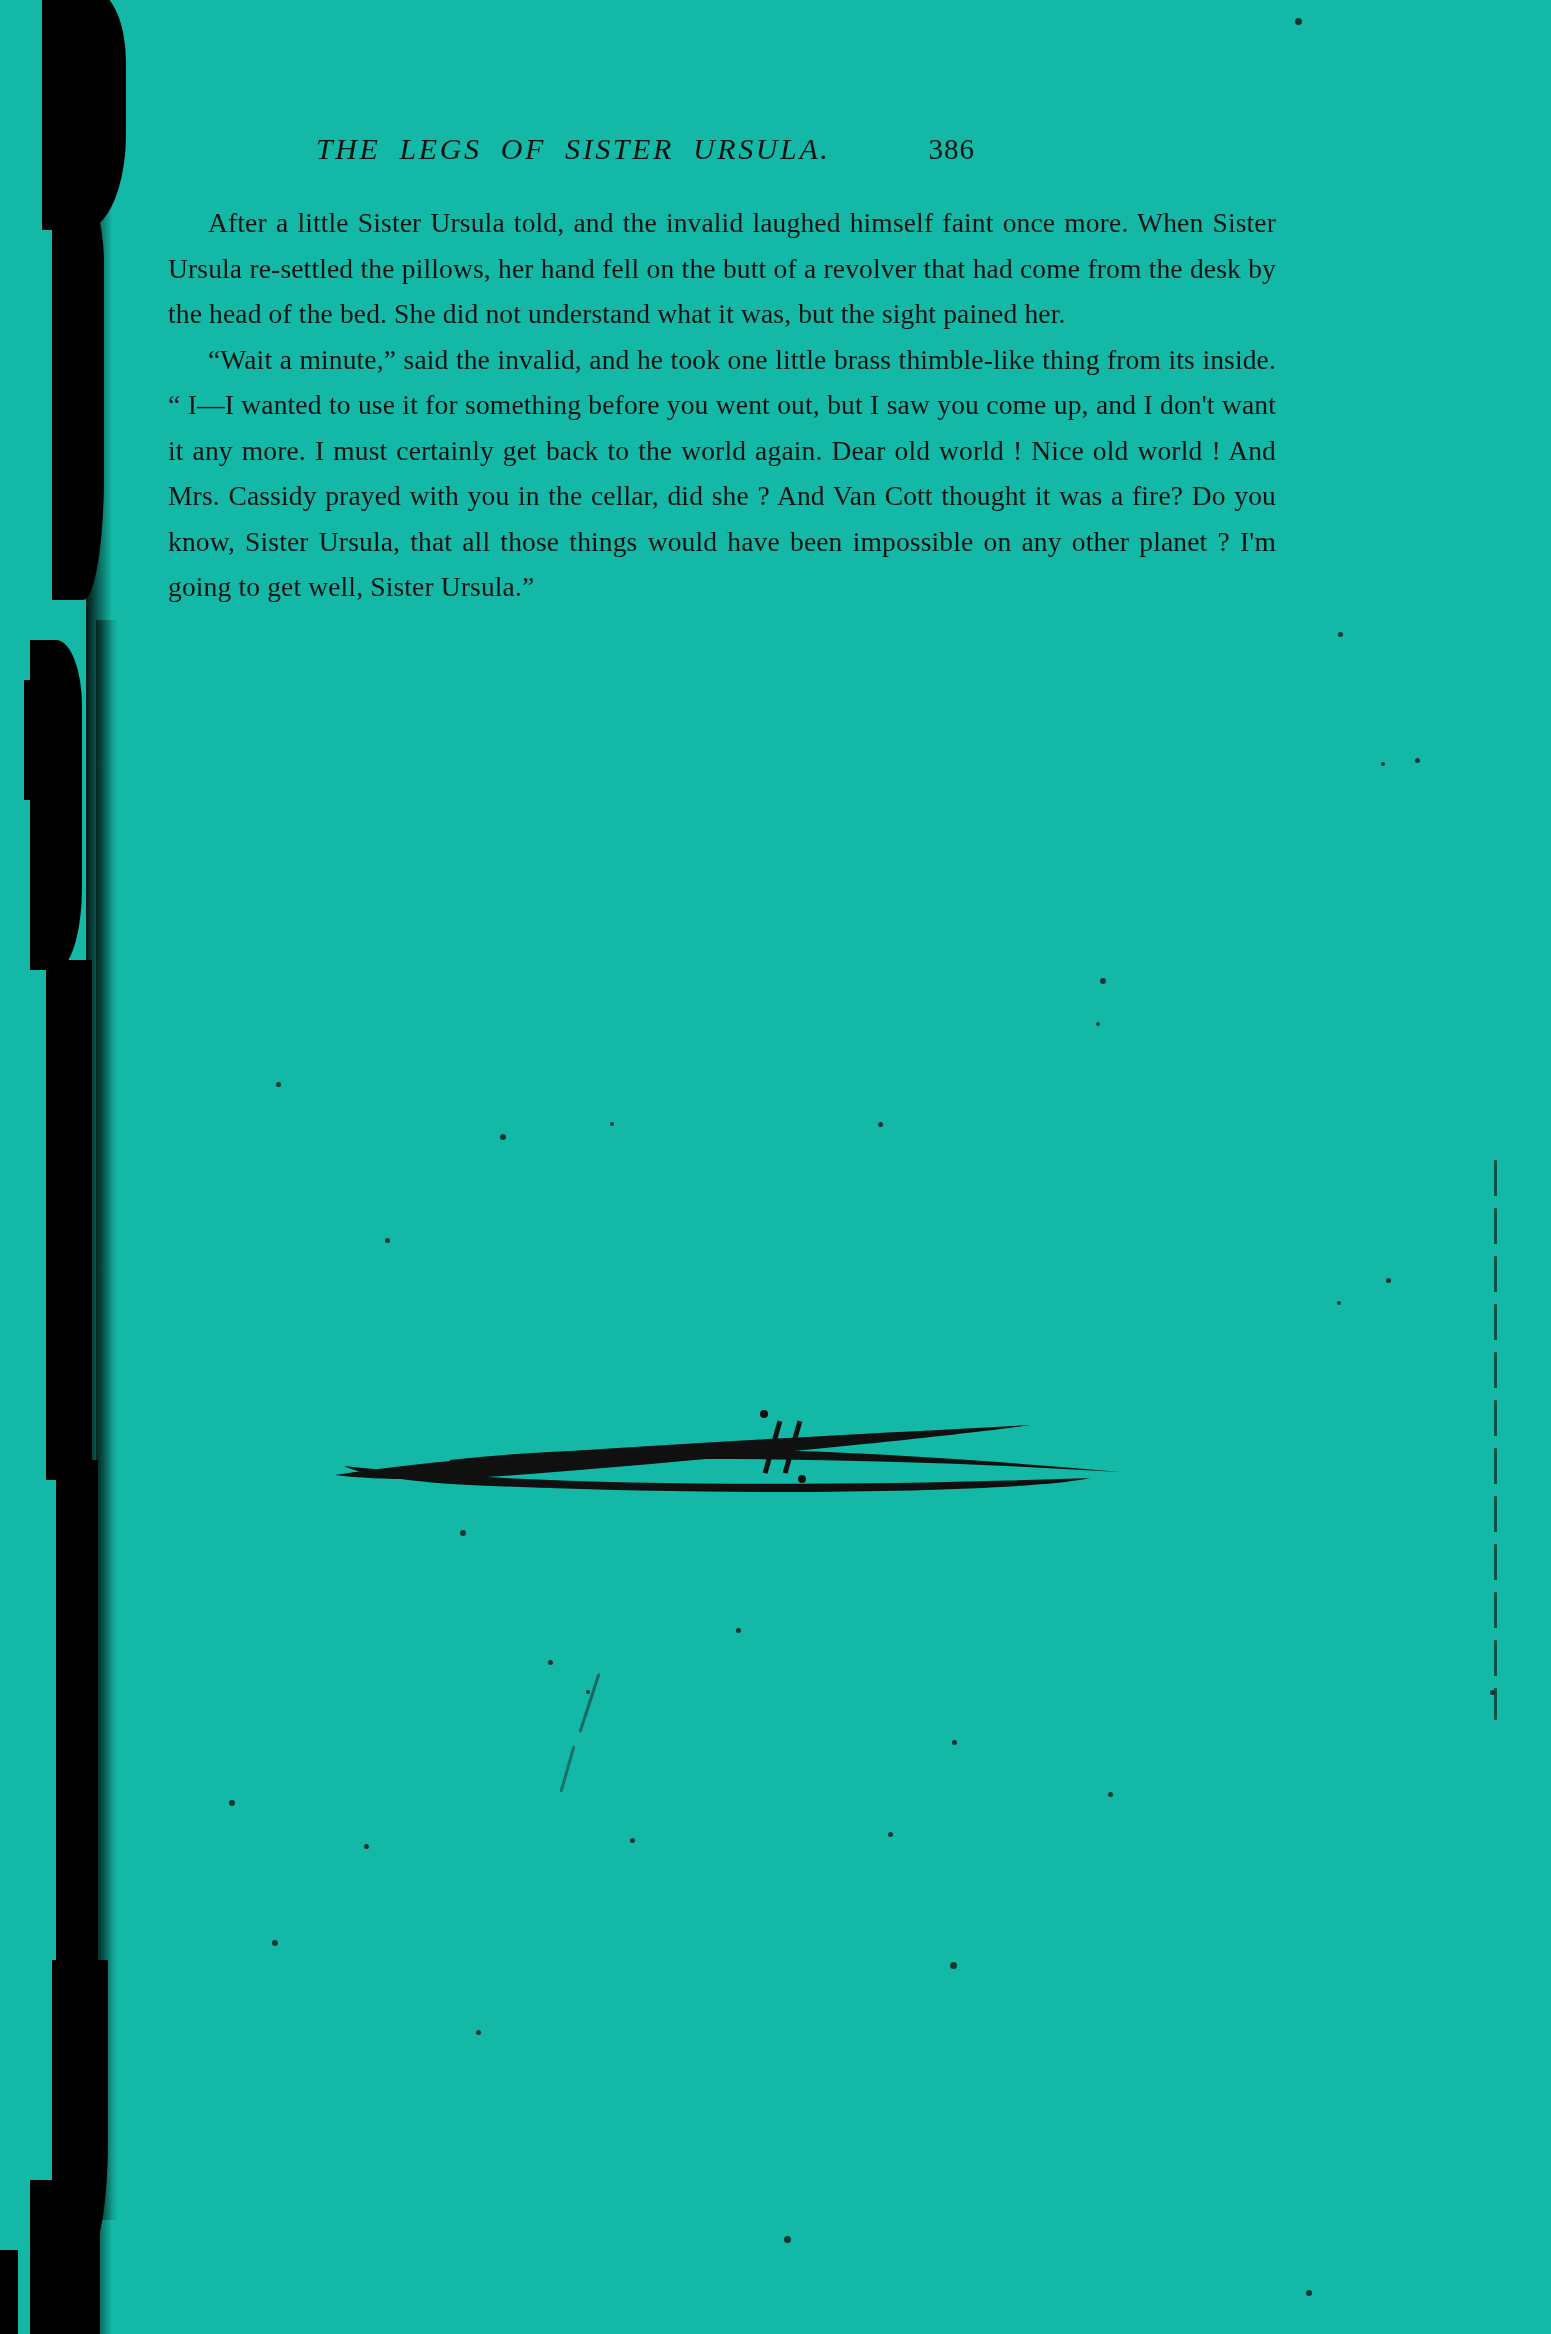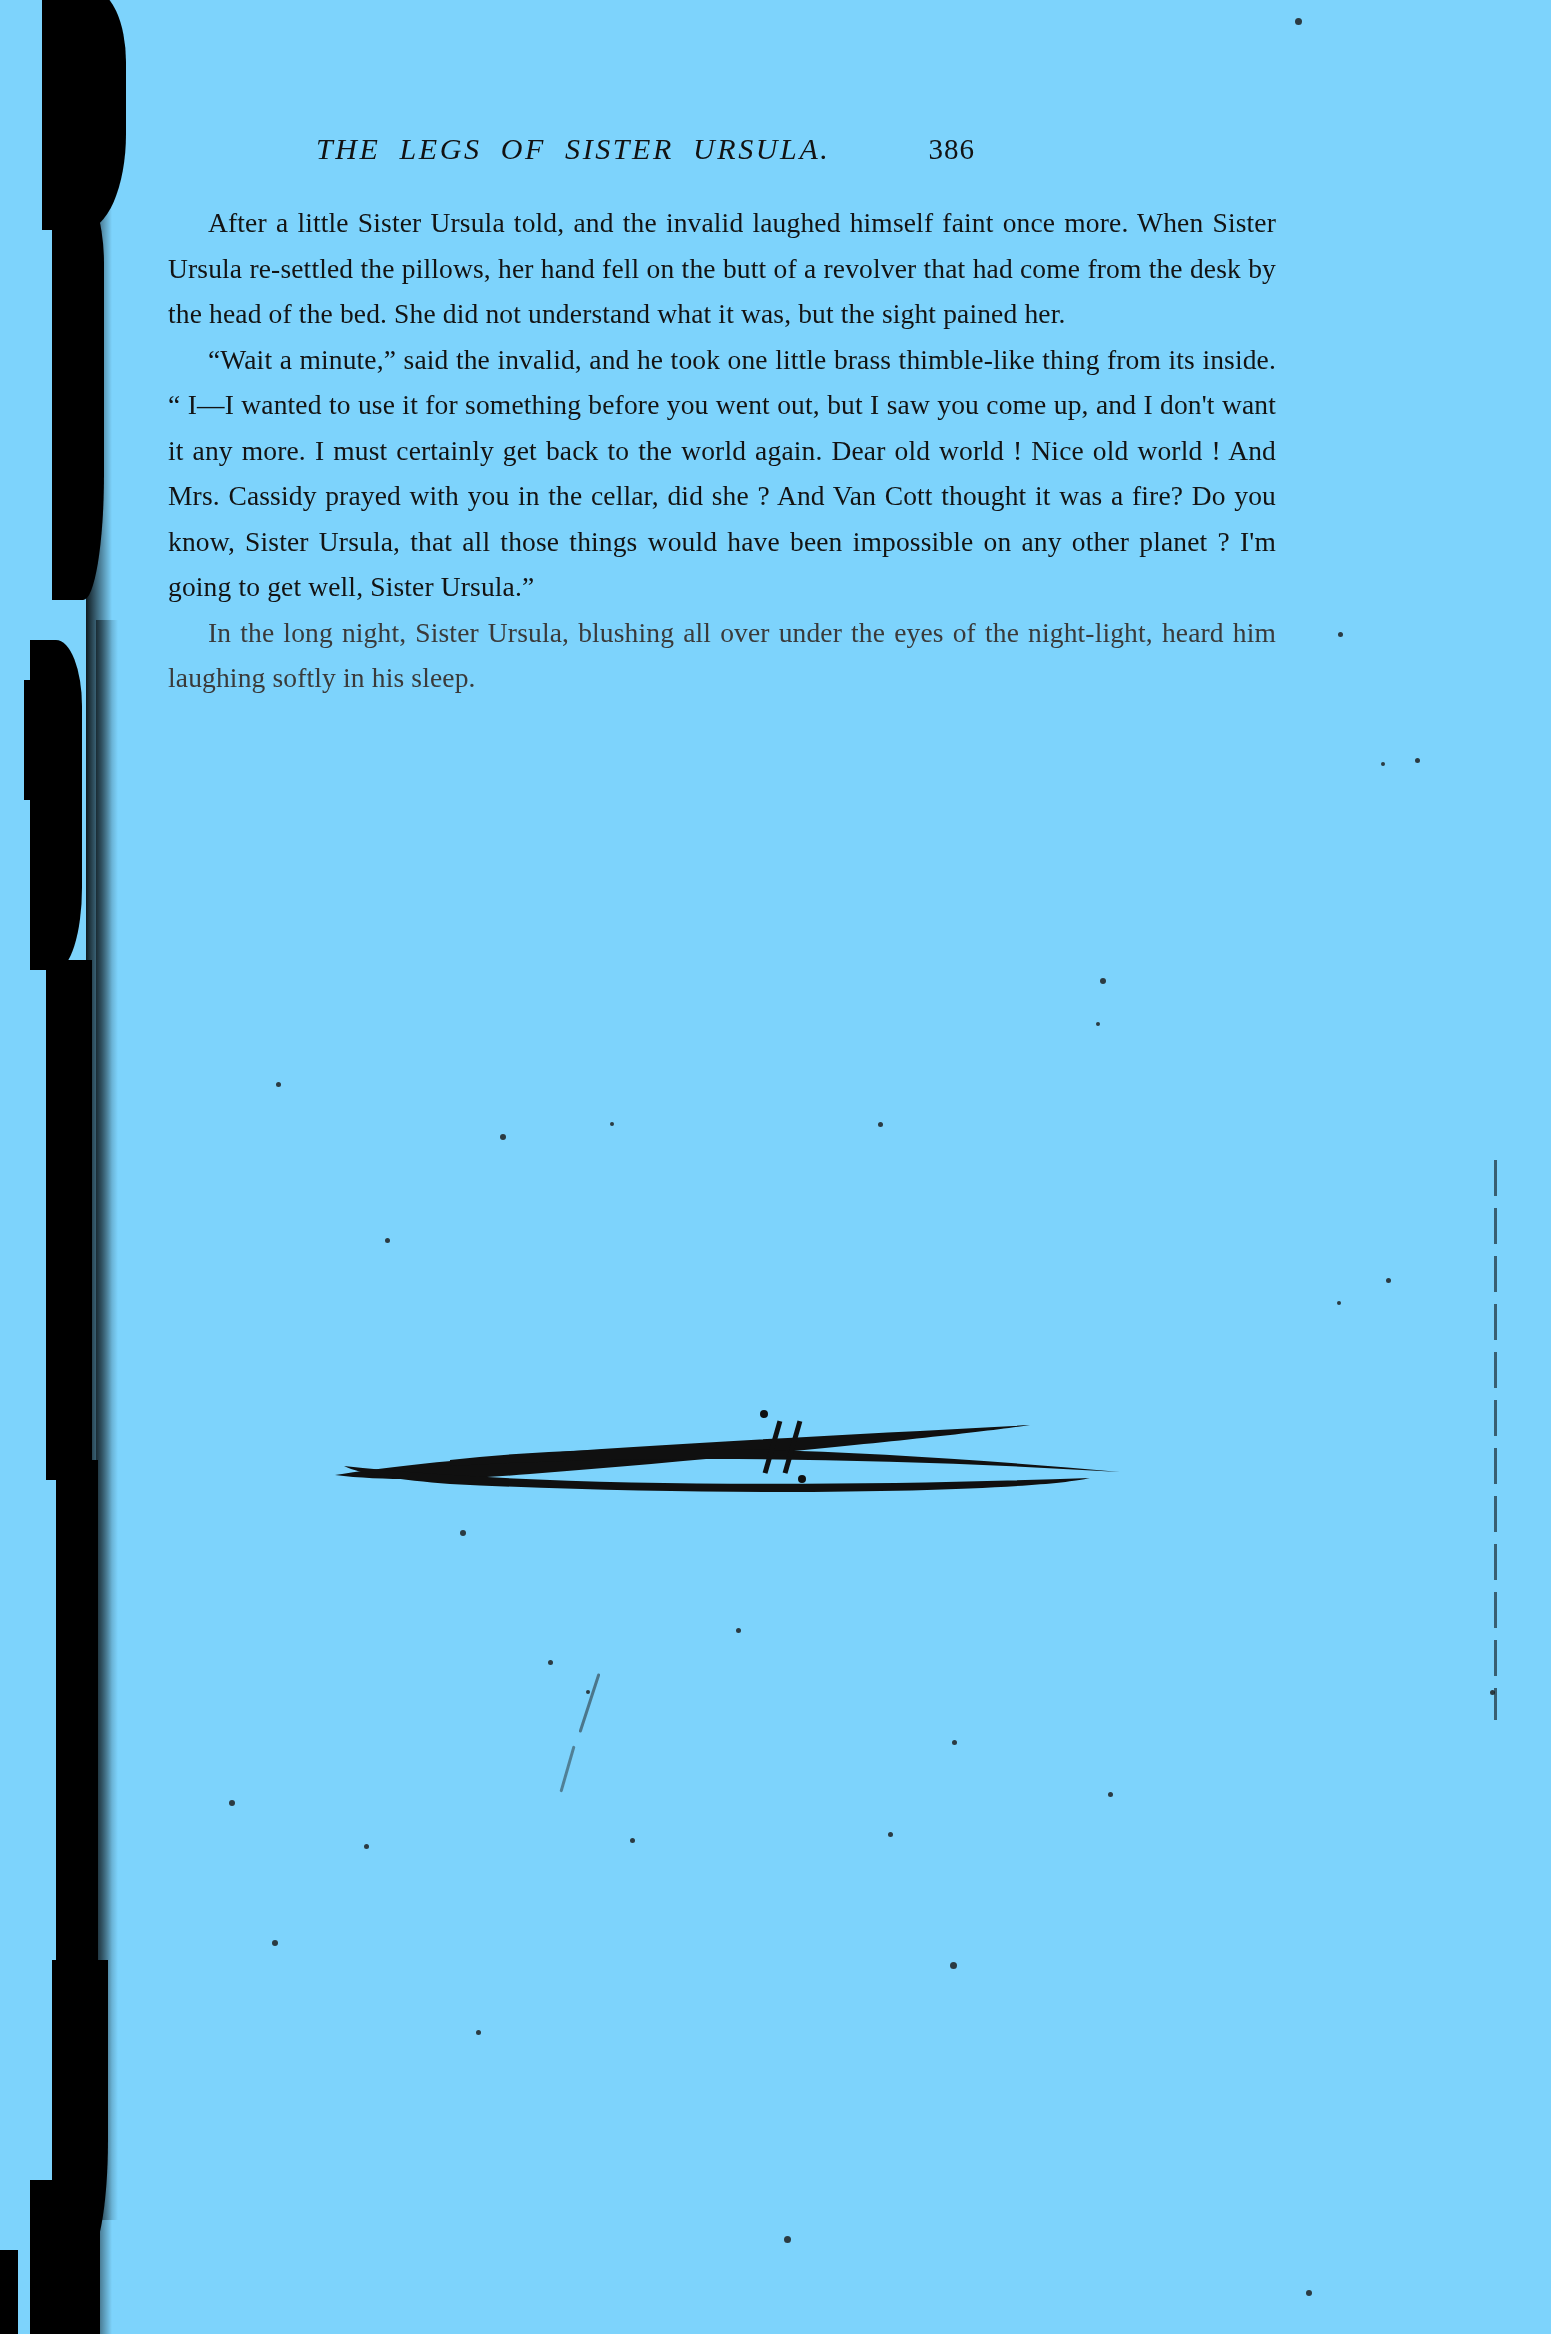--- a/index.html
+++ b/index.html
@@ -4,21 +4,21 @@
 <style>
   html, body {
     margin: 0;
     padding: 0;
     background: #ffffff;
   }
   #page {
     position: relative;
     width: 1551px;
     height: 2334px;
-    background: #7dd3fc;
+    background: #14b8a6;
     overflow: hidden;
     font-family: "Liberation Serif", serif;
   }
 
   
   .gutter {
     position: absolute;
     left: 0;
     top: 0;
     width: 190px;
@@ -153,21 +153,20 @@
   <div class="content">
 
     <div class="running-head">
       <span class="rh-title">THE  LEGS  OF  SISTER  URSULA.</span>
       <span class="rh-folio">386</span>
     </div>
 
     <div class="body-text">
       <p>After a little Sister Ursula told, and the invalid laughed himself faint once more. When Sister Ursula re-settled the pillows, her hand fell on the butt of a revolver that had come from the desk by the head of the bed. She did not understand what it was, but the sight pained her.</p>
       <p>“Wait a minute,” said the invalid, and he took one little brass thimble-like thing from its inside. “ I—I wanted to use it for something before you went out, but I saw you come up, and I don't want it any more. I must certainly get back to the world again. Dear old world ! Nice old world ! And Mrs. Cassidy prayed with you in the cellar, did she ? And Van Cott thought it was a fire? Do you know, Sister Ursula, that all those things would have been impossible on any other planet ? I'm going to get well, Sister Ursula.”</p>
-      <p class="p-faded">In the long night, Sister Ursula, blushing all over under the eyes of the night-light, heard him laughing softly in his sleep.</p>
     </div>
 
   </div>
 
   <div class="ornament">
     <svg width="810" height="130" viewBox="0 0 810 130" xmlns="http://www.w3.org/2000/svg">
       <path d="M5 75 C 150 52, 420 40, 700 25 C 640 34, 430 56, 200 74 C 140 79, 60 82, 5 75 Z" fill="#101010"></path>
       <path d="M120 60 C 300 40, 520 48, 790 72 C 560 58, 320 54, 120 66 Z" fill="#101010"></path>
       <path d="M14 66 C 200 86, 480 88, 760 78 C 700 92, 400 98, 120 84 C 70 80, 30 74, 14 66 Z" fill="#101010"></path>
       <rect x="440" y="20" width="5" height="54" transform="rotate(16 442 47)" fill="#101010"></rect>

